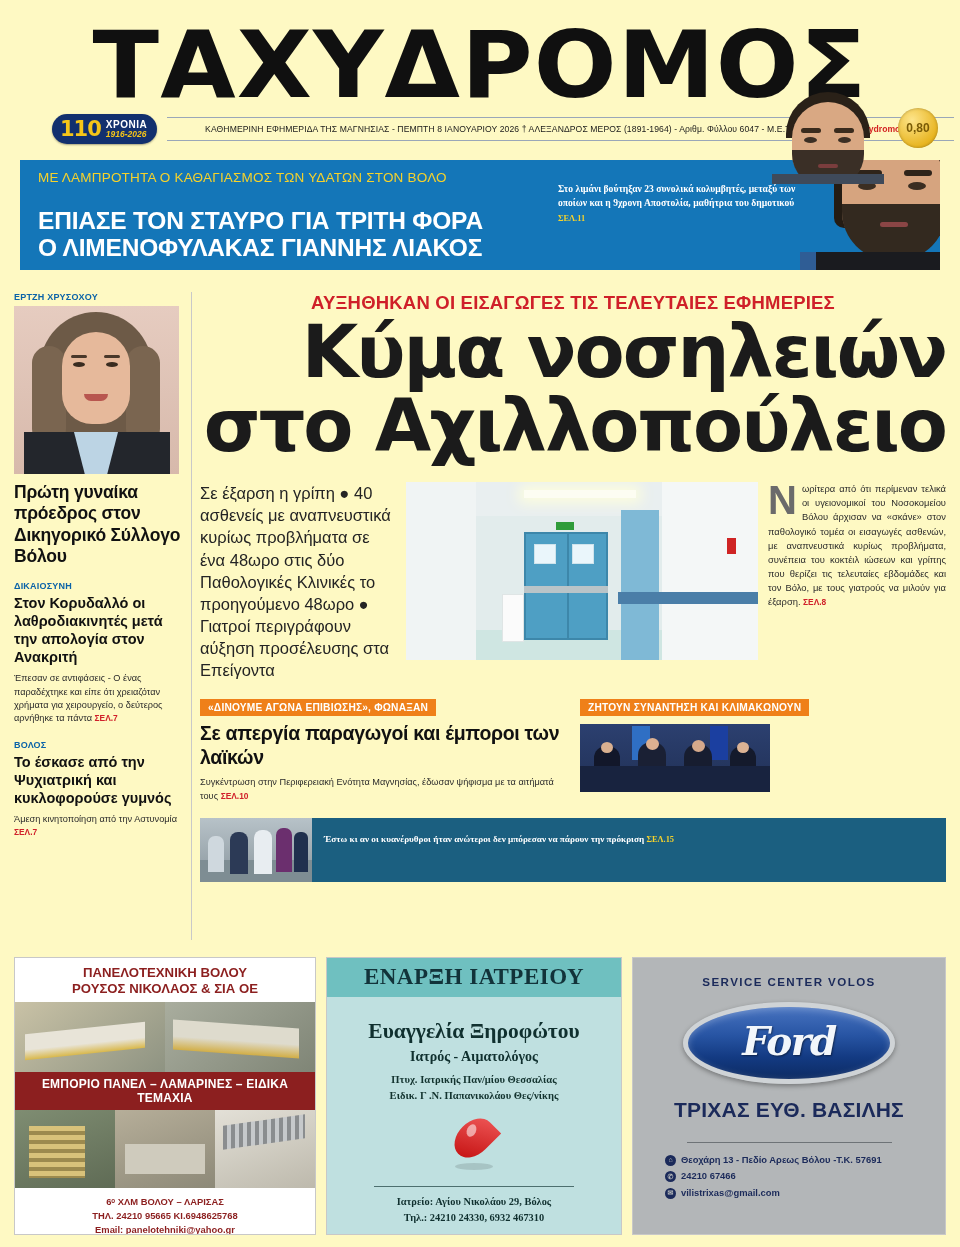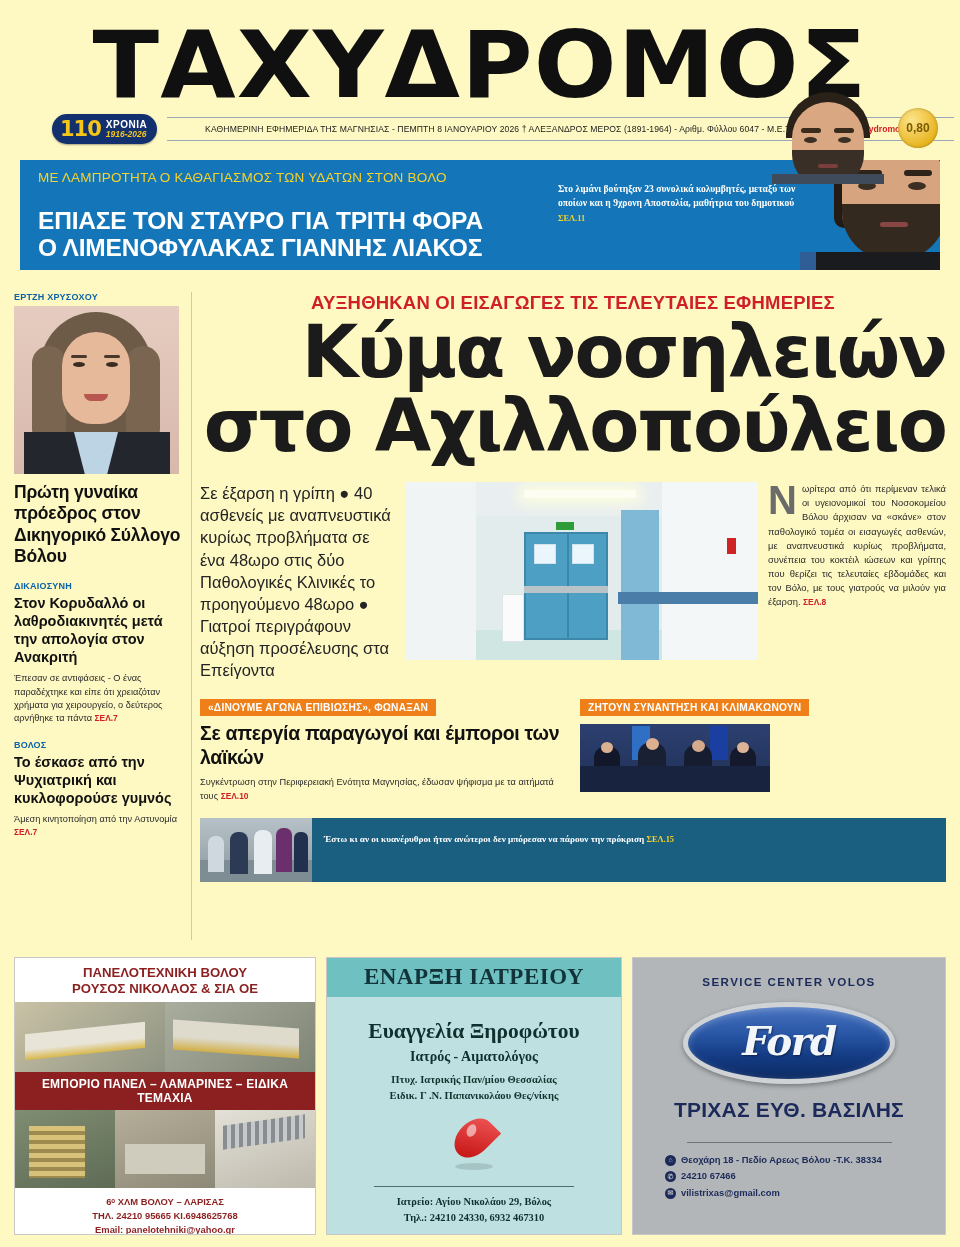--- a/index.html
+++ b/index.html
@@ -542,21 +542,21 @@
     <div class="ad3">
       <div class="ad3-top">SERVICE CENTER VOLOS</div>
       <div class="ford-oval">
         <span class="ford-word">Ford</span>
       </div>
       <div class="ad3-name">ΤΡΙΧΑΣ ΕΥΘ. ΒΑΣΙΛΗΣ</div>
       <div class="ad3-rule"></div>
       <div class="ad3-contact">
         <div class="ln">
             <span class="ic">⌂</span>
-            <span>Θεοχάρη 18 - Πεδίο Αρεως Βόλου -Τ.Κ. 38334</span>
+            <span>Θεοχάρη 13 - Πεδίο Αρεως Βόλου -Τ.Κ. 57691</span>
           </div>
         <div class="ln">
             <span class="ic">✆</span>
             <span>24210 67466</span>
           </div>
         <div class="ln">
             <span class="ic">✉</span>
             <span>vilistrixas@gmail.com</span>
           </div>
       </div>

